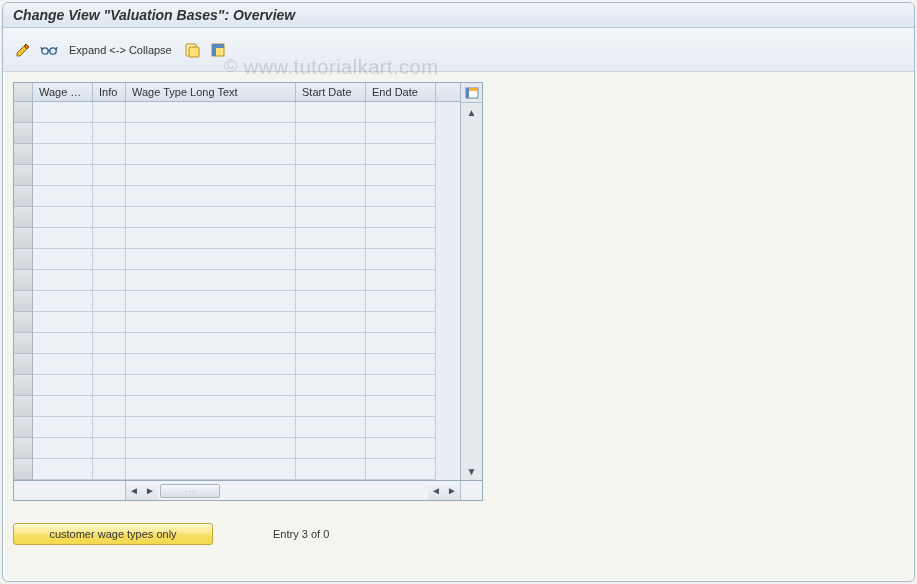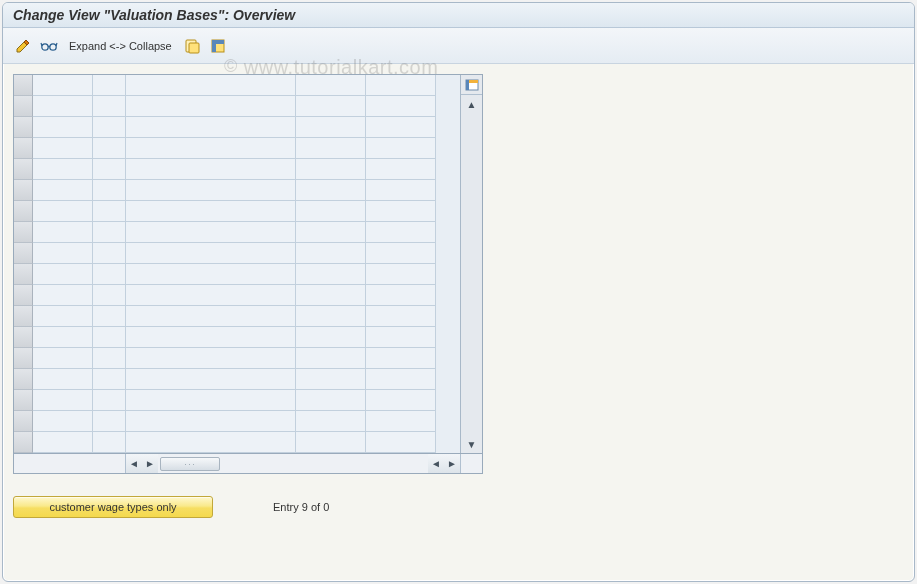--- a/index.html
+++ b/index.html
@@ -31,21 +31,21 @@
       font-weight: bold;
       color: #333;
     }
     .toolbar {
       background: linear-gradient(to bottom, #f3f6f9 0%, #e5ecf3 100%);
       border-bottom: 1px solid #c8d4e0;
       padding: 5px 10px;
       display: flex;
       align-items: center;
       gap: 6px;
-      height: 36px;
+      height: 44px;
     }
     .toolbar-btn {
       display: inline-flex;
       align-items: center;
       justify-content: center;
       width: 20px;
       height: 20px;
       cursor: pointer;
     }
     .toolbar-text {
@@ -215,20 +215,28 @@
           <rect x="2" y="2" width="12" height="12" fill="#ffe17a" stroke="#b78f1a"></rect>
           <rect x="2" y="2" width="12" height="4" fill="#5a87b9"></rect>
           <rect x="2" y="6" width="4" height="8" fill="#5a87b9"></rect>
         </svg>
     </span>
   </div>
 
   <div class="grid-container">
     <div class="grid">
       <div class="grid-left">
+        <div class="grid-header">
+          <div class="grid-header-cell col-sel"></div>
+          <div class="grid-header-cell col-wagety">Wage Ty...</div>
+          <div class="grid-header-cell col-info">Info</div>
+          <div class="grid-header-cell col-longtxt">Wage Type Long Text</div>
+          <div class="grid-header-cell col-start">Start Date</div>
+          <div class="grid-header-cell col-end">End Date</div>
+        </div>
         <div class="grid-body" id="grid-body">
             <div class="grid-row">
               <div class="grid-cell col-sel"></div>
               <div class="grid-cell col-wagety"></div>
               <div class="grid-cell col-info"></div>
               <div class="grid-cell col-longtxt"></div>
               <div class="grid-cell col-start"></div>
               <div class="grid-cell col-end"></div>
             </div>
             <div class="grid-row">
@@ -389,19 +397,19 @@
       <div class="hscroll-thumb">···</div>
       <div class="hscroll-track"></div>
       <div class="hscroll-arrow">◄</div>
       <div class="hscroll-arrow">►</div>
       <div class="hscroll-spacer-right"></div>
     </div>
   </div>
 
   <div class="bottom-bar">
     <div class="yellow-btn btn-customer">customer wage types only</div>
-    <span class="entry-text">Entry 9 of 0</span>
+    <span class="entry-text">Entry 3 of 0</span>
   </div>
 </div>
 
 <div class="watermark">
   <span class="cc">©</span> <span>www.tutorialkart.com</span>
 </div>
 
 </body></html>

